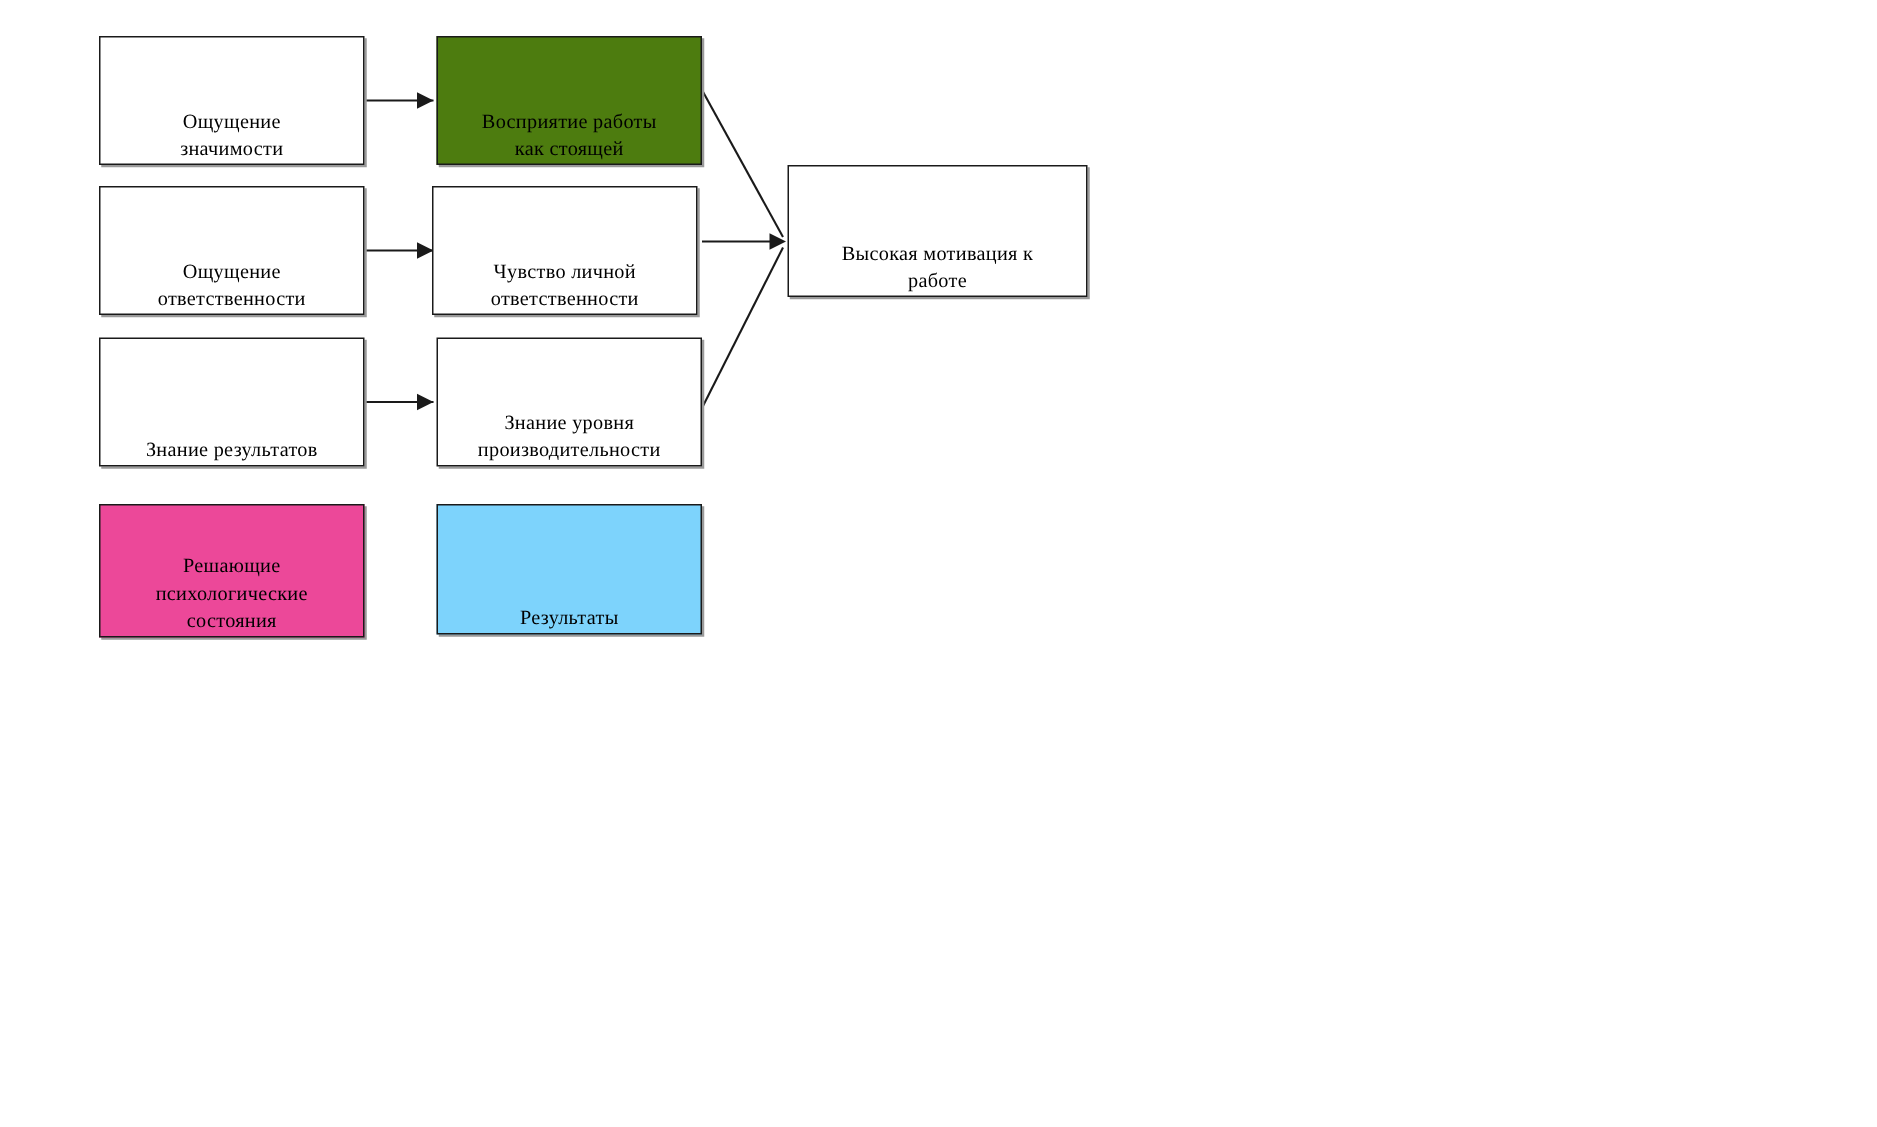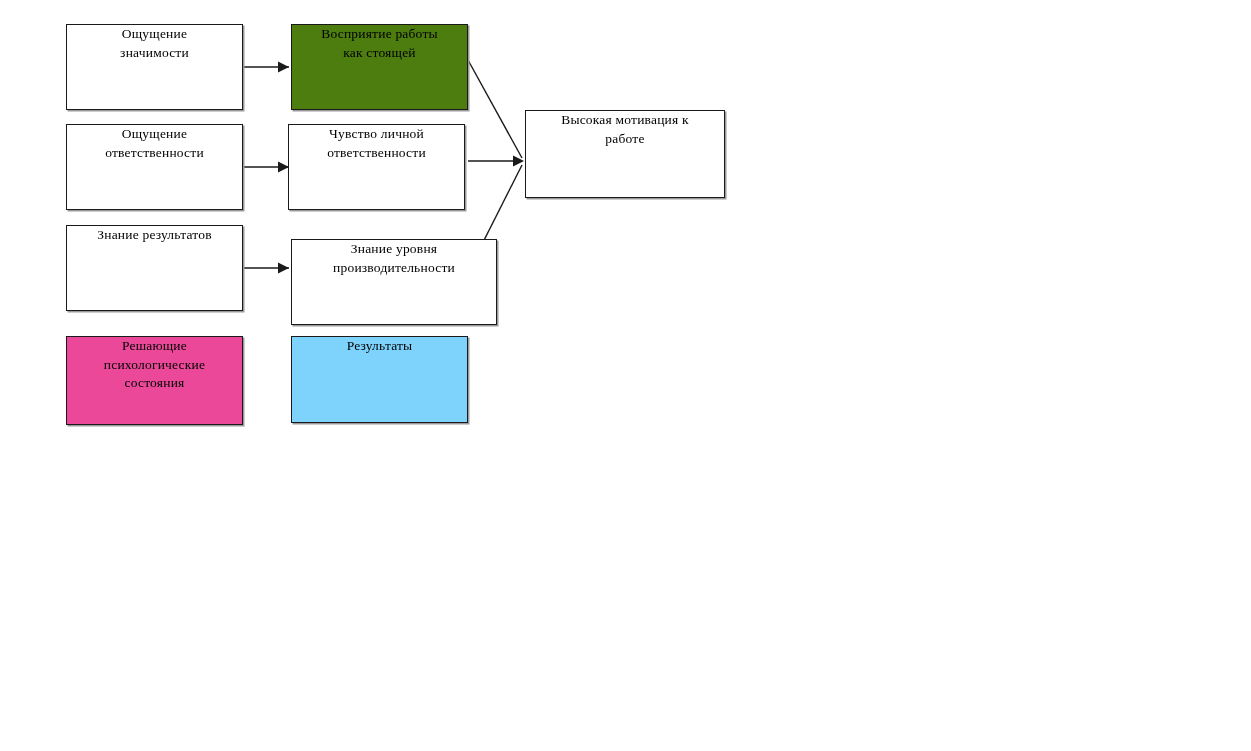--- a/index.html
+++ b/index.html
@@ -26,21 +26,21 @@
     height: 751px;
     pointer-events: none;
   }
   .node {
     position: absolute;
     box-sizing: border-box;
     background: #ffffff;
     border: 1px solid #1a1a1a;
     box-shadow: 1.5px 1.5px 0 0 #9a9a9a;
     display: flex;
-    align-items: flex-start;
+    align-items: flex-end;
     justify-content: center;
     text-align: center;
     z-index: 2;
   }
   .node-label {
     display: block;
     font-size: 13.5px;
     line-height: 1.38;
     letter-spacing: 0.2px;
     padding: 0 7px;
@@ -82,21 +82,21 @@
         <span class="node-label">Ощущение
 ответственности</span>
       </div>
       <div class="node" style="left: 288px; top: 124px; width: 177px; height: 86px; background: rgb(255, 255, 255); border-color: rgb(26, 26, 26); box-shadow: rgb(154, 154, 154) 1.5px 1.5px 0px 0px;">
         <span class="node-label">Чувство личной
 ответственности</span>
       </div>
       <div class="node" style="left: 66px; top: 225px; width: 177px; height: 86px; background: rgb(255, 255, 255); border-color: rgb(26, 26, 26); box-shadow: rgb(154, 154, 154) 1.5px 1.5px 0px 0px;">
         <span class="node-label">Знание результатов</span>
       </div>
-      <div class="node" style="left: 291px; top: 239px; width: 206px; height: 86px; background: rgb(255, 255, 255); border-color: rgb(26, 26, 26); box-shadow: rgb(154, 154, 154) 1.5px 1.5px 0px 0px;">
+      <div class="node" style="left: 291px; top: 225px; width: 177px; height: 86px; background: rgb(255, 255, 255); border-color: rgb(26, 26, 26); box-shadow: rgb(154, 154, 154) 1.5px 1.5px 0px 0px;">
         <span class="node-label">Знание уровня
 производительности</span>
       </div>
       <div class="node" style="left: 66px; top: 336px; width: 177px; height: 89px; background: #ec4899; border-color: rgb(26, 26, 26); box-shadow: rgb(154, 154, 154) 1.5px 1.5px 0px 0px;">
         <span class="node-label">Решающие
 психологические
 состояния</span>
       </div>
       <div class="node" style="left: 291px; top: 336px; width: 177px; height: 87px; background: #7dd3fc; border-color: rgb(26, 26, 26); box-shadow: rgb(154, 154, 154) 1.5px 1.5px 0px 0px;">
         <span class="node-label">Результаты</span>

